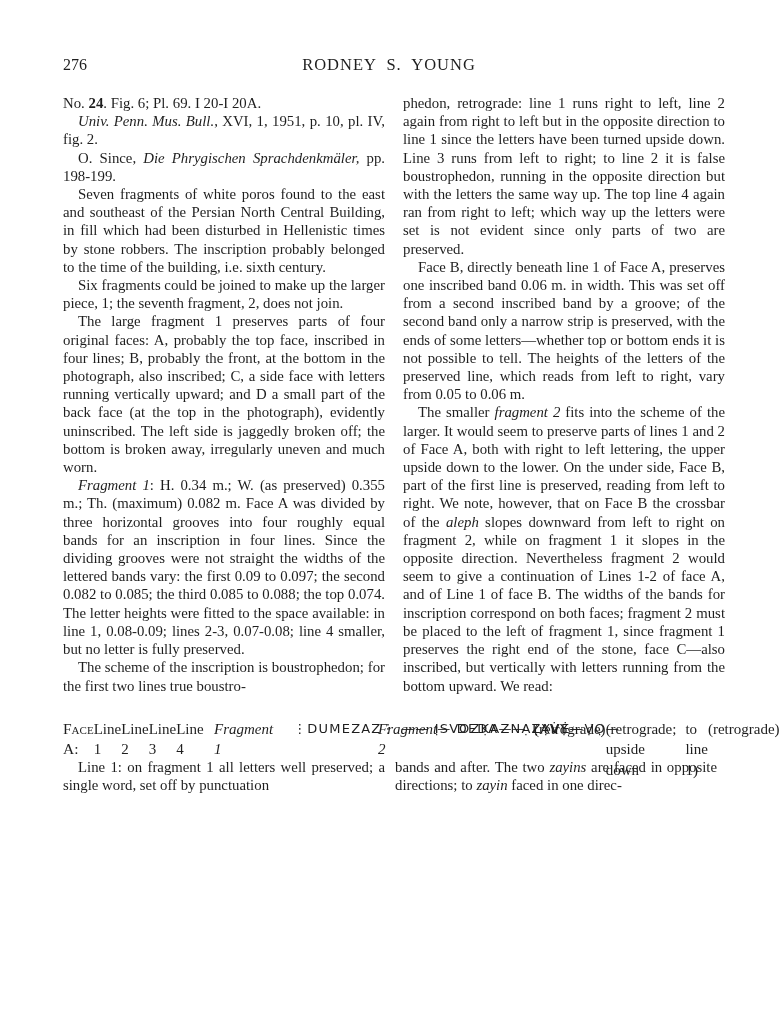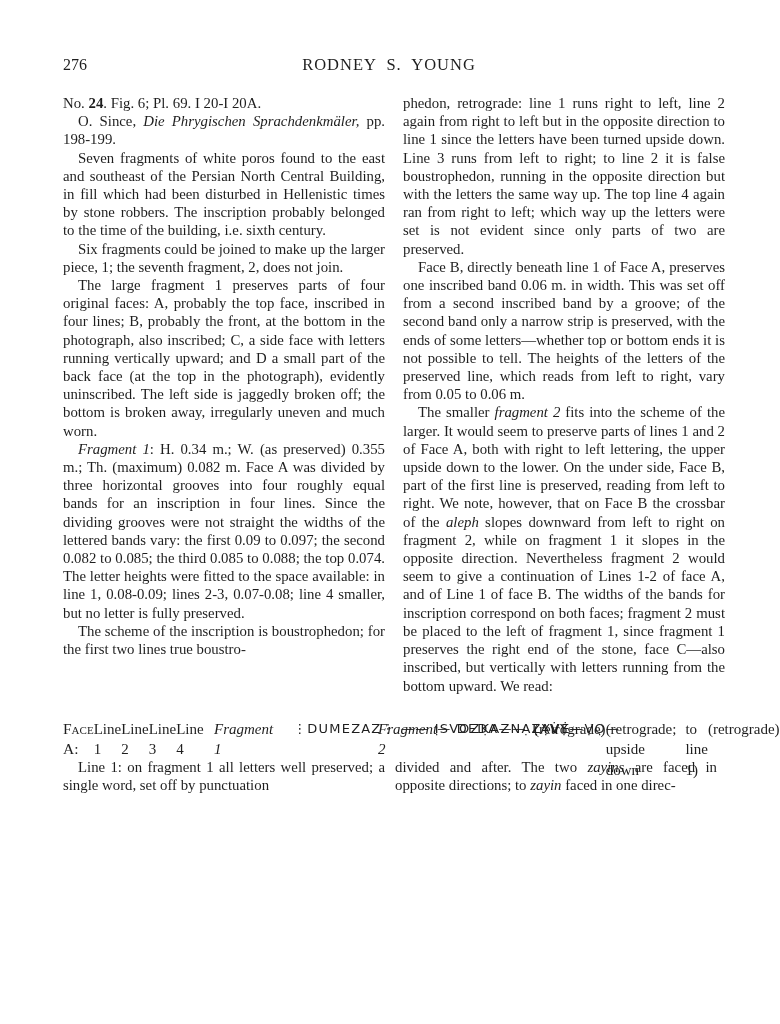--- a/index.html
+++ b/index.html
@@ -58,20 +58,21 @@
 <div class="page">
 
   <div class="pg-header">
     <span class="pg-num">276</span>
     <span class="running-head">RODNEY S. YOUNG</span>
   </div>
 
   <div class="columns">
     <div class="col">
       <p class="noindent"><span>No. </span><span class="rs-b">24</span><span>. Fig. 6; Pl. 69.  I 20-I 20A.</span></p>
+      <p><span class="rs-i">Univ. Penn. Mus. Bull.</span><span>, XVI, 1, 1951, p. 10, pl. IV, fig. 2.</span></p>
       <p><span>O. Since, </span><span class="rs-i">Die Phrygischen Sprachdenkmäler,</span><span> pp. 198-199.</span></p>
       <p><span>Seven fragments of white poros found to the east and southeast of the Persian North Central Building, in fill which had been disturbed in Hellenistic times by stone robbers.  The inscription probably belonged to the time of the building, i.e. sixth century.</span></p>
       <p><span>Six fragments could be joined to make up the larger piece, 1; the seventh fragment, 2, does not join.</span></p>
       <p><span>The large fragment 1 preserves parts of four original faces: A, probably the top face, inscribed in four lines; B, probably the front, at the bottom in the photograph, also inscribed; C, a side face with letters running vertically upward; and D a small part of the back face (at the top in the photograph), evidently uninscribed.  The left side is jaggedly broken off; the bottom is broken away, irregularly uneven and much worn.</span></p>
       <p><span class="rs-i">Fragment 1</span><span>: H. 0.34 m.; W. (as preserved) 0.355 m.; Th. (maximum) 0.082 m.  Face A was divided by three horizontal grooves into four roughly equal bands for an inscription in four lines.  Since the dividing grooves were not straight the widths of the lettered bands vary: the first 0.09 to 0.097; the second 0.082 to 0.085; the third 0.085 to 0.088; the top 0.074. The letter heights were fitted to the space available: in line 1, 0.08-0.09; lines 2-3, 0.07-0.08; line 4 smaller, but no letter is fully preserved.</span></p>
       <p><span>The scheme of the inscription is boustrophedon; for the first two lines true boustro-</span></p>
     </div>
     <div class="col">
       <p class="noindent"><span>phedon, retrograde: line 1 runs right to left, line 2 again from right to left but in the opposite direction to line 1 since the letters have been turned upside down.  Line 3 runs from left to right; to line 2 it is false boustrophedon, running in the opposite direction but with the letters the same way up.  The top line 4 again ran from right to left; which way up the letters were set is not evident since only parts of two are preserved.</span></p>
       <p><span>Face B, directly beneath line 1 of Face A, preserves one inscribed band 0.06 m. in width. This was set off from a second inscribed band by a groove; of the second band only a narrow strip is preserved, with the ends of some letters—whether top or bottom ends it is not possible to tell.  The heights of the letters of the preserved line, which reads from left to right, vary from 0.05 to 0.06 m.</span></p>
@@ -108,17 +109,17 @@
       <div class="rline note-indent">to line 1)</div>
       <div class="rline">(retrograde)</div>
     </div>
   </div>
 
   <div class="footer-row">
     <div class="col">
       <p><span>Line 1: on fragment 1 all letters well preserved; a single word, set off by punctuation</span></p>
     </div>
     <div class="col">
-      <p class="noindent"><span>divided and after.  The two </span><span class="rs-i">zayins</span><span> are faced in opposite directions; to </span><span class="rs-i">zayin</span><span> faced in one direc-</span></p>
+      <p class="noindent"><span>bands and after.  The two </span><span class="rs-i">zayins</span><span> are faced in opposite directions; to </span><span class="rs-i">zayin</span><span> faced in one direc-</span></p>
     </div>
   </div>
 
 </div>
 
 </body></html>

